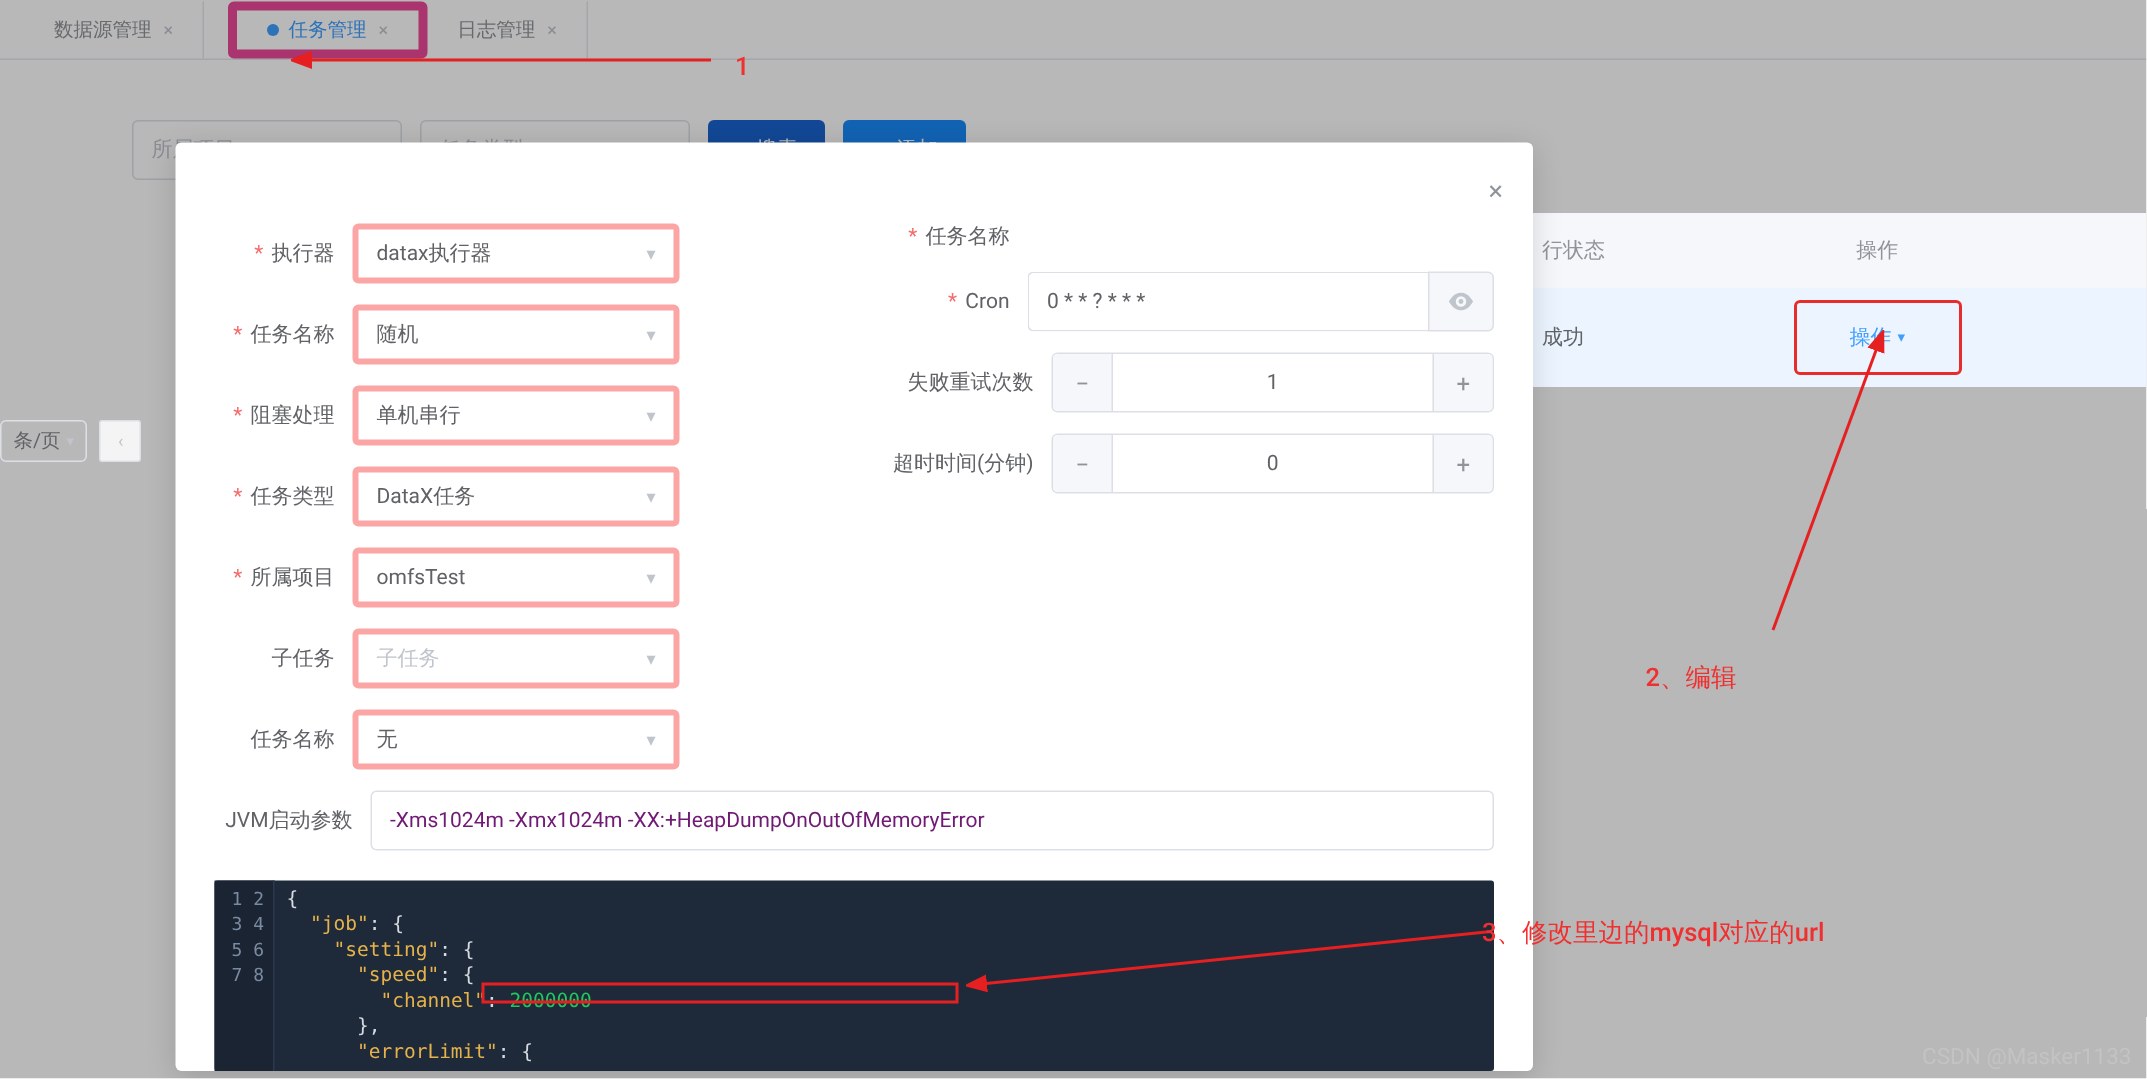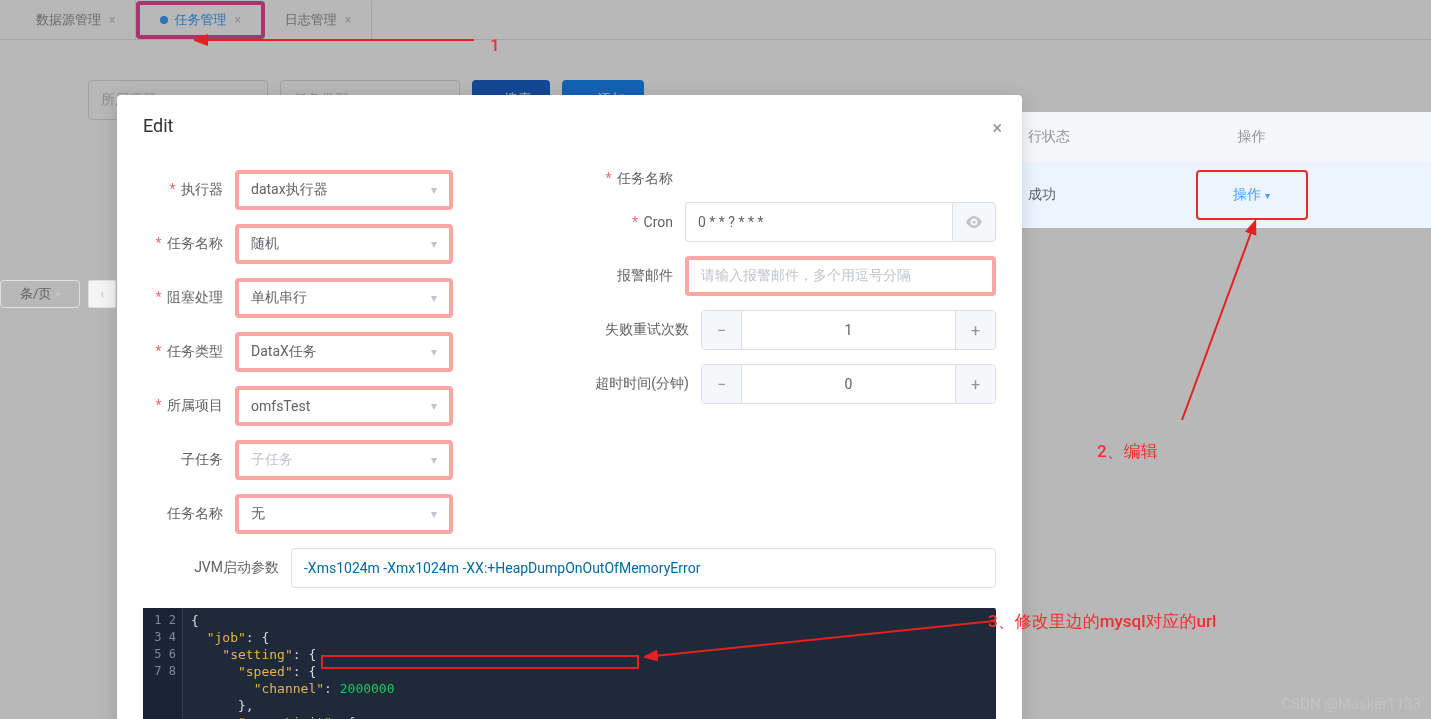--- a/index.html
+++ b/index.html
@@ -28,22 +28,23 @@
     align-items: center;
     padding: 0 20px;
     height: 38px;
     font-size: 13px;
     border-right: 1px solid #e4e7ed;
     color: #909399;
     position: relative;
   }
   .bg-tab.hl {
     color: #409eff;
-    border: 4px solid #ec4899;
+    border: 6px solid #ec4899;
     border-radius: 4px;
+    margin-left: 16px;
   }
   .bg-tab .dot { width:8px; height:8px; border-radius:50%; background:#409eff; margin-right:6px; }
   .bg-tab .close-x { margin-left: 8px; color:#c0c4cc; font-size:12px; }
 
   .bg-filters { display:flex; align-items:center; gap:12px; padding: 40px 0 24px 88px; }
   .sel { display:flex; align-items:center; justify-content:space-between; width:180px; height:40px; border:1px solid #dcdfe6; border-radius:4px; padding:0 12px; color:#c0c4cc; background:#fff; }
   .sel .chev { color:#c0c4cc; font-size:12px; }
   .btn { display:inline-flex; align-items:center; gap:6px; height:40px; padding:0 18px; border-radius:4px; color:#fff; font-size:14px; border:none; }
   .btn.search { background:#1a64d0; }
   .btn.add { background:#1989fa; }
@@ -52,31 +53,31 @@
   .th-state { width:50px; padding-left:6px; }
   .th-op { flex:1; text-align:center; }
 
   .tbl-row { display:flex; align-items:center; height:66px; background:#ecf5ff; }
   .td-state { width:50px; padding-left:6px; }
   .td-op { flex:1; display:flex; justify-content:center; }
   .op-btn-wrap { width:112px; height:50px; display:flex; align-items:center; justify-content:center; color:#409eff; font-size:14px; border:2px solid #e72c2c; border-radius:4px; }
   .op-chev { margin-left:4px; font-size:10px; }
 
   .pager { position:absolute; left:0; top:280px; display:flex; align-items:center; gap:8px; font-size:13px; color:#606266; }
-  .page-sel { display:flex; align-items:center; border:1px solid #dcdfe6; border-radius:4px; padding:4px 19px; gap:4px; }
+  .page-sel { display:flex; align-items:center; border:1px solid #dcdfe6; border-radius:4px; padding:4px 8px; gap:4px; }
   .page-btn { width:28px; height:28px; border:1px solid #dcdfe6; border-radius:2px; background:#f4f4f5; color:#c0c4cc; display:flex; align-items:center; justify-content:center; font-size:12px; }
 
   
   .mask {
     position:absolute;
     inset:0;
     background:rgba(0,0,0,0.28);
     pointer-events:none;
   }
-  .bg-right { position:absolute; left:1022px; right:0; top:112px; }
+  .bg-right { position:absolute; left:1022px; right:0; top:142px; }
   .bg-right .tbl-hdr { justify-content:flex-start; }
 
   
   .modal {
     position:absolute;
     left:117px;
     top:95px;
     width:905px;
     background:#fff;
     border-radius:4px;
@@ -96,21 +97,21 @@
   .numctrl { flex:1; display:flex; height:40px; border:1px solid #dcdfe6; border-radius:4px; overflow:hidden; }
   .numbtn { width:40px; display:flex; align-items:center; justify-content:center; color:#909399; background:#f5f7fa; font-size:16px; }
   .numbtn.left  { border-right:1px solid #dcdfe6;}
   .numbtn.right { border-left:1px solid #dcdfe6;}
   .numval { flex:1; display:flex; align-items:center; justify-content:center; color:#606266; }
   .cron-wrap { display:flex; flex:1; }
   .cron-in { flex:1; border:1px solid #dcdfe6; border-right:none; border-radius:4px 0 0 4px; height:40px; display:flex; align-items:center; padding:0 12px; color:#606266; }
   .cron-eye { width:44px; height:40px; border:1px solid #dcdfe6; border-radius:0 4px 4px 0; display:flex; align-items:center; justify-content:center; color:#c0c4cc; background:#f5f7fa; }
   .jvm-row { margin-top:6px; display:flex; align-items:center; }
   .jvm-row .lbl { width:104px; }
-  .jvm-in { flex:1; height:40px; border:1px solid #dcdfe6; border-radius:4px; padding:0 12px; display:flex; align-items:center; color:#0369a1; }
+  .jvm-in { flex:1; height:40px; border:1px solid #dcdfe6; border-radius:4px; padding:0 12px; display:flex; align-items:center; color:#701a75; }
 
   
   .editor { margin-top:20px; background:#1e2a3a; color:#d6dbe0; font-family:Consolas,monospace; font-size:13px; display:flex; border-radius:2px; }
   .gutter { width:40px; background:#1a2433; color:#7a8aa0; text-align:right; padding:4px 6px 4px 0; border-right:1px solid #2c3a4f; line-height:17px; font-size:12px;}
   .code { flex:1; padding:4px 8px; white-space:pre; line-height:17px; }
   .str { color:#e6b24a; }
   .num { color:#22c55e; }
   .punct { color:#d6dbe0; }
 
   
@@ -177,21 +178,20 @@
 
 <div class="pager">
   <div class="page-sel">
     <span>条/页</span>
     <span style="font-size:10px;color:#c0c4cc;">▾</span>
   </div>
   <div class="page-btn">‹</div>
 </div>
 
 <div class="modal">
-  <div class="modal-title">Edit</div>
   <div class="modal-close">×</div>
 
   <div class="form">
 
     <div class="form-col">
       <div class="row">
         <div class="lbl req">执行器</div>
         <div class="ctrl">
           <span>datax执行器</span>
           <span class="chev-d">▾</span>
@@ -253,45 +253,39 @@
           </div>
           <div class="cron-eye">
             <svg width="18" height="12" viewBox="0 0 18 12">
                 <path d="M9 0C4 0 1 6 1 6s3 6 8 6 8-6 8-6-3-6-8-6zm0 9.5A3.5 3.5 0 119 2.5a3.5 3.5 0 010 7z" fill="#c0c4cc"></path>
                 <circle cx="9" cy="6" r="1.6" fill="#c0c4cc"></circle>
               </svg>
           </div>
         </div>
       </div>
       <div class="row">
-        <div class="lbl">报警邮件</div>
-        <div class="ctrl ph">
-          <span>请输入报警邮件，多个用逗号分隔</span>
-        </div>
-      </div>
-      <div class="row">
         <div class="lbl" style="width:108px">失败重试次数</div>
         <div class="numctrl">
           <div class="numbtn left">−</div>
           <div class="numval">1</div>
           <div class="numbtn right">+</div>
         </div>
       </div>
       <div class="row">
         <div class="lbl" style="width:108px">超时时间(分钟)</div>
         <div class="numctrl">
           <div class="numbtn left">−</div>
           <div class="numval">0</div>
           <div class="numbtn right">+</div>
         </div>
       </div>
     </div>
   </div>
 
-  <div class="jvm-row" style="margin-top:14px;margin-left:44px;">
+  <div class="jvm-row" style="margin-top:14px;">
     <div class="lbl">JVM启动参数</div>
     <div class="jvm-in">
       <span>-Xms1024m -Xmx1024m -XX:+HeapDumpOnOutOfMemoryError</span>
     </div>
   </div>
 
   <div class="editor">
     <div class="gutter">1
 2
 3

